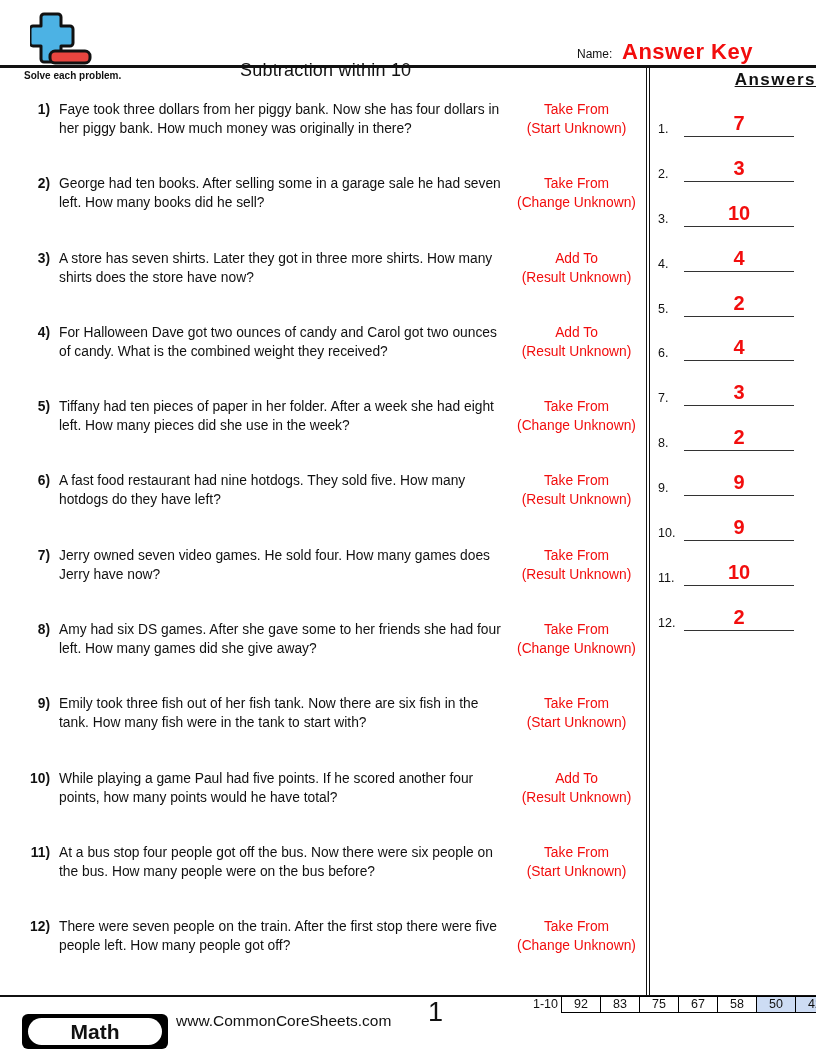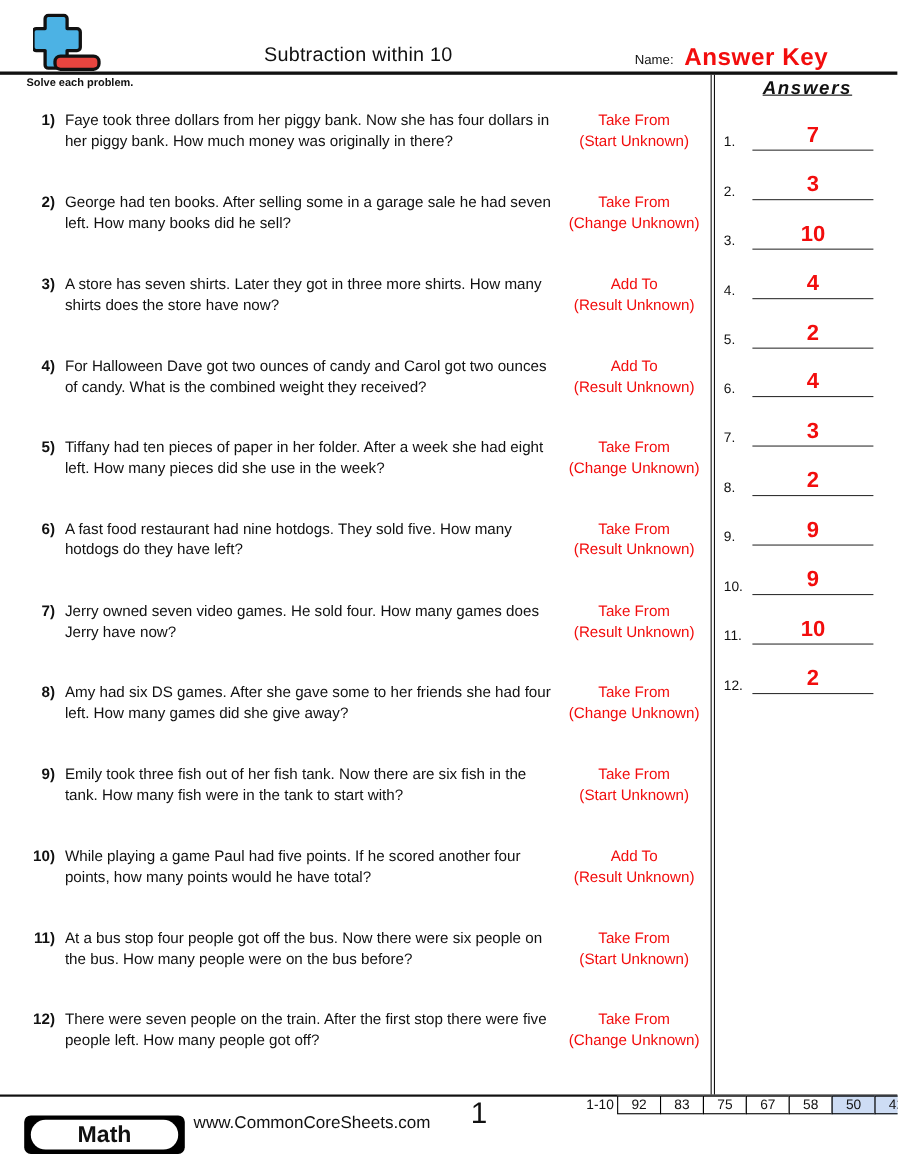--- a/index.html
+++ b/index.html
@@ -2,29 +2,29 @@
 <html style="--accent-red: #f20d0d; --logo-blue: #4cb2e4; --logo-red: #e8453f; --table-highlight: #cddcf4;"><head>
 <meta charset="utf-8">
 <style>
   html,body{margin:0;padding:0;background:#fff;}
   body{width:816px;height:1056px;position:relative;font-family:"Liberation Sans",sans-serif;color:#111;overflow:hidden;}
 
   
   .logo{position:absolute;left:30px;top:12px;width:62px;height:54px;}
   .logo-plus{fill:var(--logo-blue,#4cb2e4);stroke:#111;stroke-width:3;stroke-linejoin:round;}
   .logo-minus{fill:var(--logo-red,#e8453f);stroke:#111;stroke-width:3;}
-  .title{position:absolute;left:240px;top:39px;font-size:18px;letter-spacing:.2px;}
+  .title{position:absolute;left:240px;top:60px;font-size:18px;letter-spacing:.2px;}
   .name-label{position:absolute;left:577px;top:47px;font-size:12px;}
   .answer-key{position:absolute;left:622px;top:39px;font-size:22px;font-weight:bold;color:var(--accent-red,#f20d0d);letter-spacing:.5px;}
   .header-rule{position:absolute;left:0;top:65px;width:816px;height:3px;background:#111;}
   .instructions{position:absolute;left:24px;top:70px;font-size:10px;font-weight:bold;}
 
   
   .vline{position:absolute;left:646px;top:68px;height:927px;width:2px;border-left:1.6px solid #111;border-right:1.6px solid #111;}
-  .answers-title{position:absolute;left:652px;top:70px;width:164px;text-align:center;font-size:17px;font-weight:bold;text-decoration:underline;letter-spacing:1.5px;font-style:italic;}
+  .answers-title{position:absolute;left:652px;top:70px;width:164px;text-align:right;font-size:17px;font-weight:bold;text-decoration:underline;letter-spacing:1.5px;}
   .ans-row{position:absolute;left:656px;width:146px;height:34px;}
   .ans-num{position:absolute;left:2px;bottom:1px;font-size:12.5px;}
   .ans-line{position:absolute;left:28px;bottom:0;width:110px;border-bottom:1.8px solid #333;text-align:center;font-size:20px;font-weight:bold;color:var(--accent-red,#f20d0d);padding-bottom:1px;}
 
   
   .problem{position:absolute;left:24px;width:622px;display:flex;font-size:13.8px;line-height:19.2px;}
   .p-num{width:26px;min-width:26px;text-align:right;font-weight:bold;margin-right:9px;}
   .p-text{width:448px;min-width:448px;}
   .p-type{flex:1;text-align:center;color:var(--accent-red,#f20d0d);}
 

